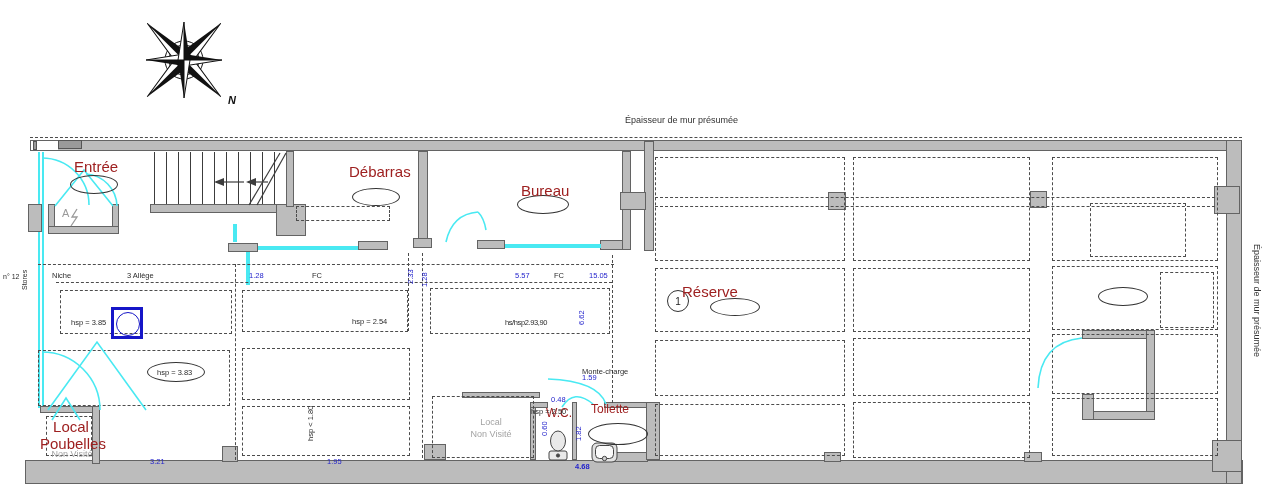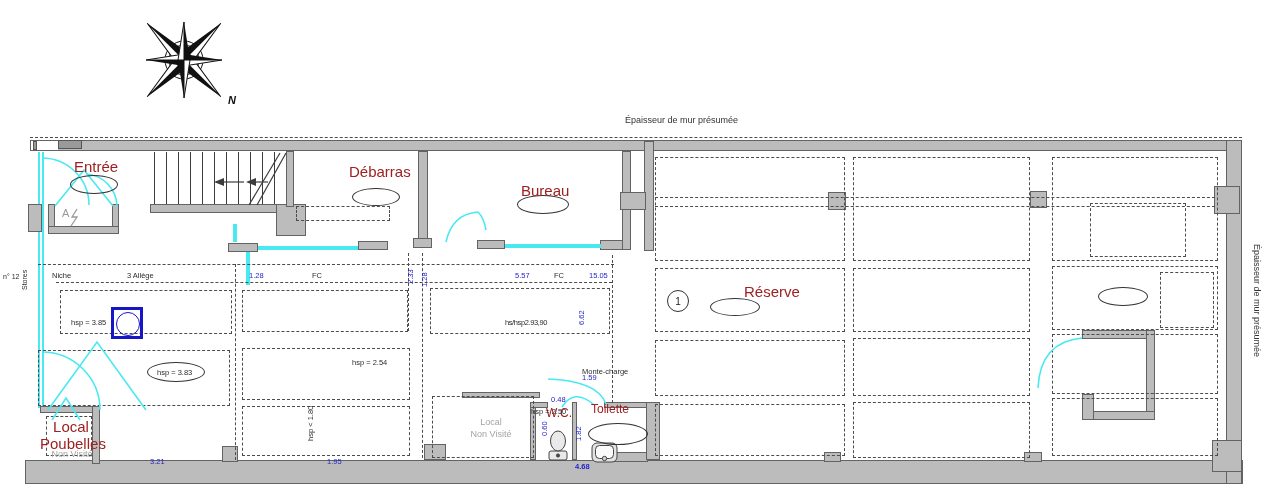--- a/index.html
+++ b/index.html
@@ -212,39 +212,39 @@
   <div class="ell" style="left:352px;top:188px;width:48px;height:18px;"></div>
   <div class="ell" style="left:517px;top:195px;width:52px;height:19px;"></div>
   <div class="ell" style="left:710px;top:298px;width:50px;height:18px;"></div>
   <div class="ell" style="left:1098px;top:287px;width:50px;height:19px;"></div>
   <div class="ell" style="left:588px;top:423px;width:60px;height:22px;"></div>
   <div class="ell" style="left:147px;top:362px;width:58px;height:20px;"></div>
 
   <div class="lbl-room" style="left:74px;top:158px;">Entrée</div>
   <div class="lbl-room" style="left:349px;top:163px;">Débarras</div>
   <div class="lbl-room" style="left:521px;top:182px;">Bureau</div>
-  <div class="lbl-room" style="left:744px;top:283px;">Réserve</div>
+  <div class="lbl-room" style="left:682px;top:283px;">Réserve</div>
   <div class="lbl-room" style="left:546px;top:406px;font-size:12px;">W.C.</div>
   <div class="lbl-room" style="left:591px;top:402px;font-size:12px;">Toilette</div>
   <div class="lbl-room" style="left:40px;top:418px;width:62px;text-align:center;line-height:1.15;">
     <div>Local</div>
     <div>Poubelles</div>
   </div>
   <div class="lbl-gray" style="left:44px;top:449px;width:56px;">Non Visité</div>
   <div class="lbl-gray" style="left:455px;top:417px;width:72px;line-height:1.3;">
     <div>Local</div>
     <div>Non Visité</div>
   </div>
 
   <div class="ann" style="left:52px;top:271px;">Niche</div>
   <div class="ann" style="left:127px;top:271px;">3 Allège</div>
   <div class="ann" style="left:312px;top:271px;">FC</div>
   <div class="ann" style="left:554px;top:271px;">FC</div>
   <div class="ann" style="left:71px;top:318px;">hsp = 3.85</div>
-  <div class="ann" style="left:352px;top:317px;margin-top:41px;">hsp = 2.54</div>
+  <div class="ann" style="left:352px;top:317px;">hsp = 2.54</div>
   <div class="ann" style="left:505px;top:318px;letter-spacing:-0.4px;">hs/hsp2.93,90</div>
   <div class="ann" style="left:157px;top:368px;">hsp = 3.83</div>
   <div class="ann" style="left:531px;top:407px;">hsp = 2.50</div>
   <div class="ann" style="left:582px;top:367px;">Monte-charge</div>
   <div class="ann" style="left:3px;top:273px;font-size:7px;">n° 12</div>
   <div class="ann vtx" style="left:21px;top:290px;font-size:7px;">Stores</div>
   <div class="ann vtx" style="left:306px;top:441px;">hsp &lt; 1.80</div>
 
   <div class="dim" style="left:249px;top:271px;">1.28</div>
   <div class="dim" style="left:515px;top:271px;">5.57</div>

